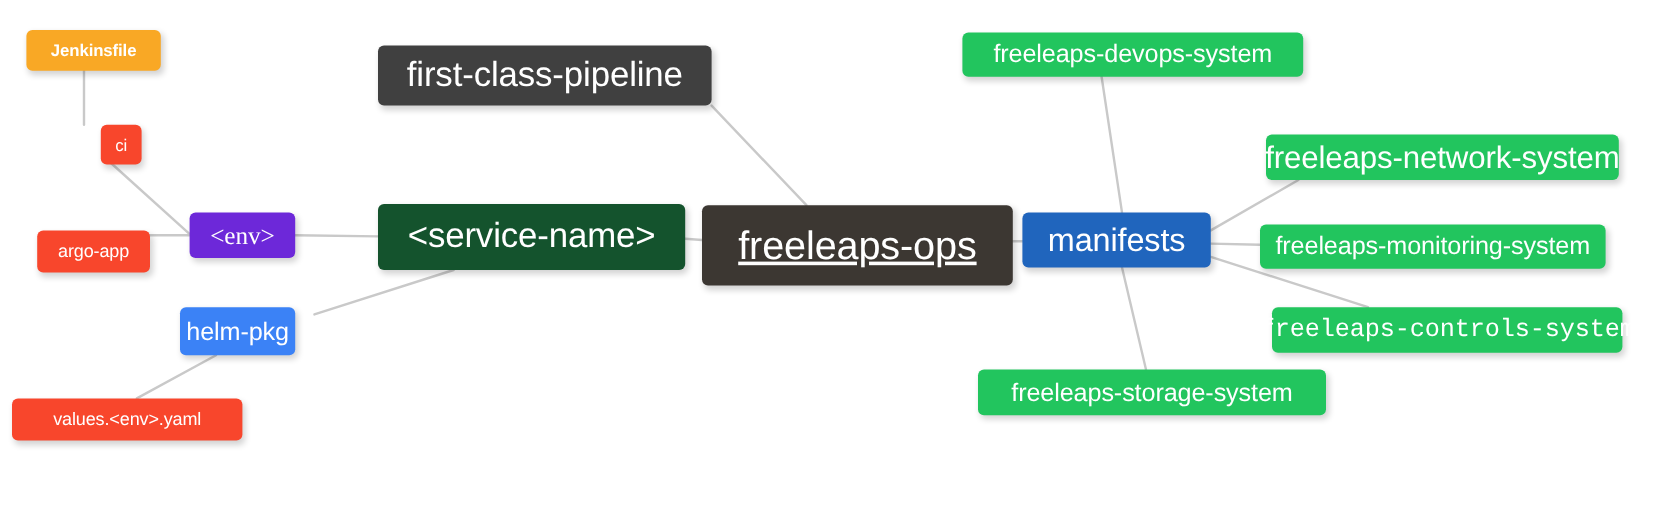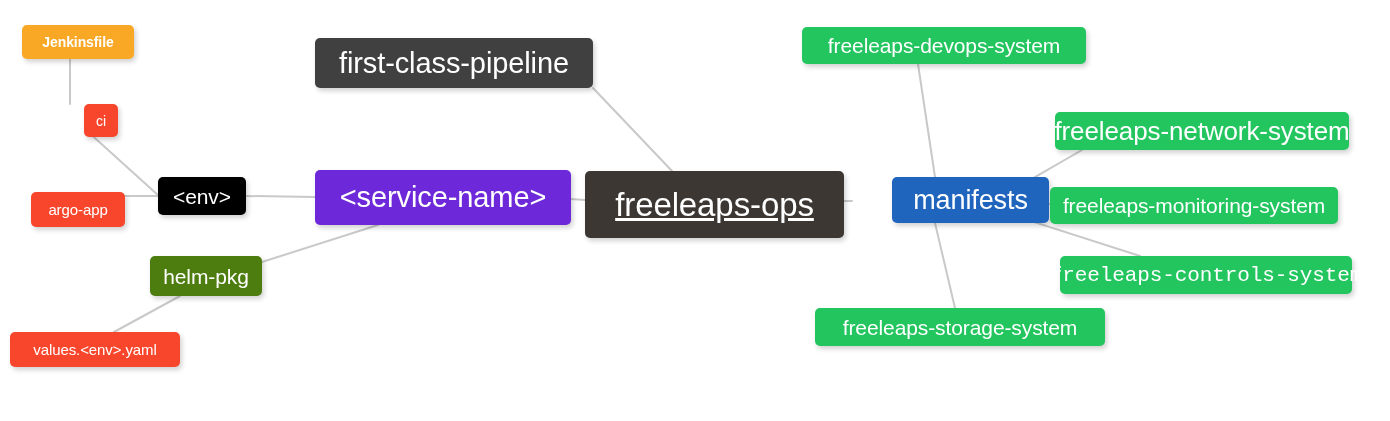--- a/index.html
+++ b/index.html
@@ -68,39 +68,39 @@
   <div id="node-layer">
       <div class="node" style="left: 22px; top: 25px; width: 112px; height: 34px; background: rgb(249, 168, 37); font-size: 14px; font-weight: bold;">
         <span class="node-label">Jenkinsfile</span>
       </div>
       <div class="node" style="left: 52px; top: 104px; width: 34px; height: 33px; background: rgb(248, 70, 44); font-size: 14px; margin-left: 32px;">
         <span class="node-label">ci</span>
       </div>
       <div class="node" style="left: 31px; top: 192px; width: 94px; height: 35px; background: rgb(248, 70, 44); font-size: 15px;">
         <span class="node-label">argo-app</span>
       </div>
-      <div class="node" style="left: 158px; top: 177px; width: 88px; height: 38px; background: #000000; font-size: 21px;">
+      <div class="node" style="left: 158px; top: 177px; width: 88px; height: 38px; background: #6d28d9; font-size: 21px; font-family: Liberation Serif, serif;">
         <span class="node-label">&lt;env&gt;</span>
       </div>
-      <div class="node" style="left: 150px; top: 256px; width: 112px; height: 40px; background: #4d7c0f; font-size: 21px;">
+      <div class="node" style="left: 150px; top: 256px; width: 96px; height: 40px; background: #3b82f6; font-size: 21px;">
         <span class="node-label">helm-pkg</span>
       </div>
-      <div class="node" style="left: 10px; top: 332px; width: 170px; height: 35px; background: rgb(248, 70, 44); font-size: 15px;">
+      <div class="node" style="left: 10px; top: 332px; width: 192px; height: 35px; background: rgb(248, 70, 44); font-size: 15px;">
         <span class="node-label">values.&lt;env&gt;.yaml</span>
       </div>
       <div class="node" style="left: 315px; top: 38px; width: 278px; height: 50px; background: #404040; font-size: 29px; align-items: center;">
         <span class="node-label">first-class-pipeline</span>
       </div>
-      <div class="node" style="left: 315px; top: 170px; width: 256px; height: 55px; background: #6d28d9; font-size: 29px;">
+      <div class="node" style="left: 315px; top: 170px; width: 256px; height: 55px; background: #14532d; font-size: 29px;">
         <span class="node-label">&lt;service-name&gt;</span>
       </div>
       <div class="node" style="left: 585px; top: 171px; width: 259px; height: 67px; background: rgb(60, 55, 50); font-size: 33px; text-decoration: underline;">
         <span class="node-label">freeleaps-ops</span>
       </div>
-      <div class="node" style="left: 852px; top: 177px; width: 157px; height: 46px; background: rgb(32, 101, 189); font-size: 27px; margin-left: 40px;">
+      <div class="node" style="left: 852px; top: 177px; width: 157px; height: 46px; background: rgb(32, 101, 189); font-size: 27px;">
         <span class="node-label">manifests</span>
       </div>
       <div class="node" style="left: 802px; top: 27px; width: 284px; height: 37px; background: rgb(34, 197, 94); font-size: 21px; text-align: right;">
         <span class="node-label">freeleaps-devops-system</span>
       </div>
       <div class="node" style="left: 1055px; top: 112px; width: 294px; height: 38px; background: rgb(34, 197, 94); font-size: 26px;">
         <span class="node-label">freeleaps-network-system</span>
       </div>
       <div class="node" style="left: 1050px; top: 187px; width: 288px; height: 37px; background: rgb(34, 197, 94); font-size: 21px;">
         <span class="node-label">freeleaps-monitoring-system</span>

